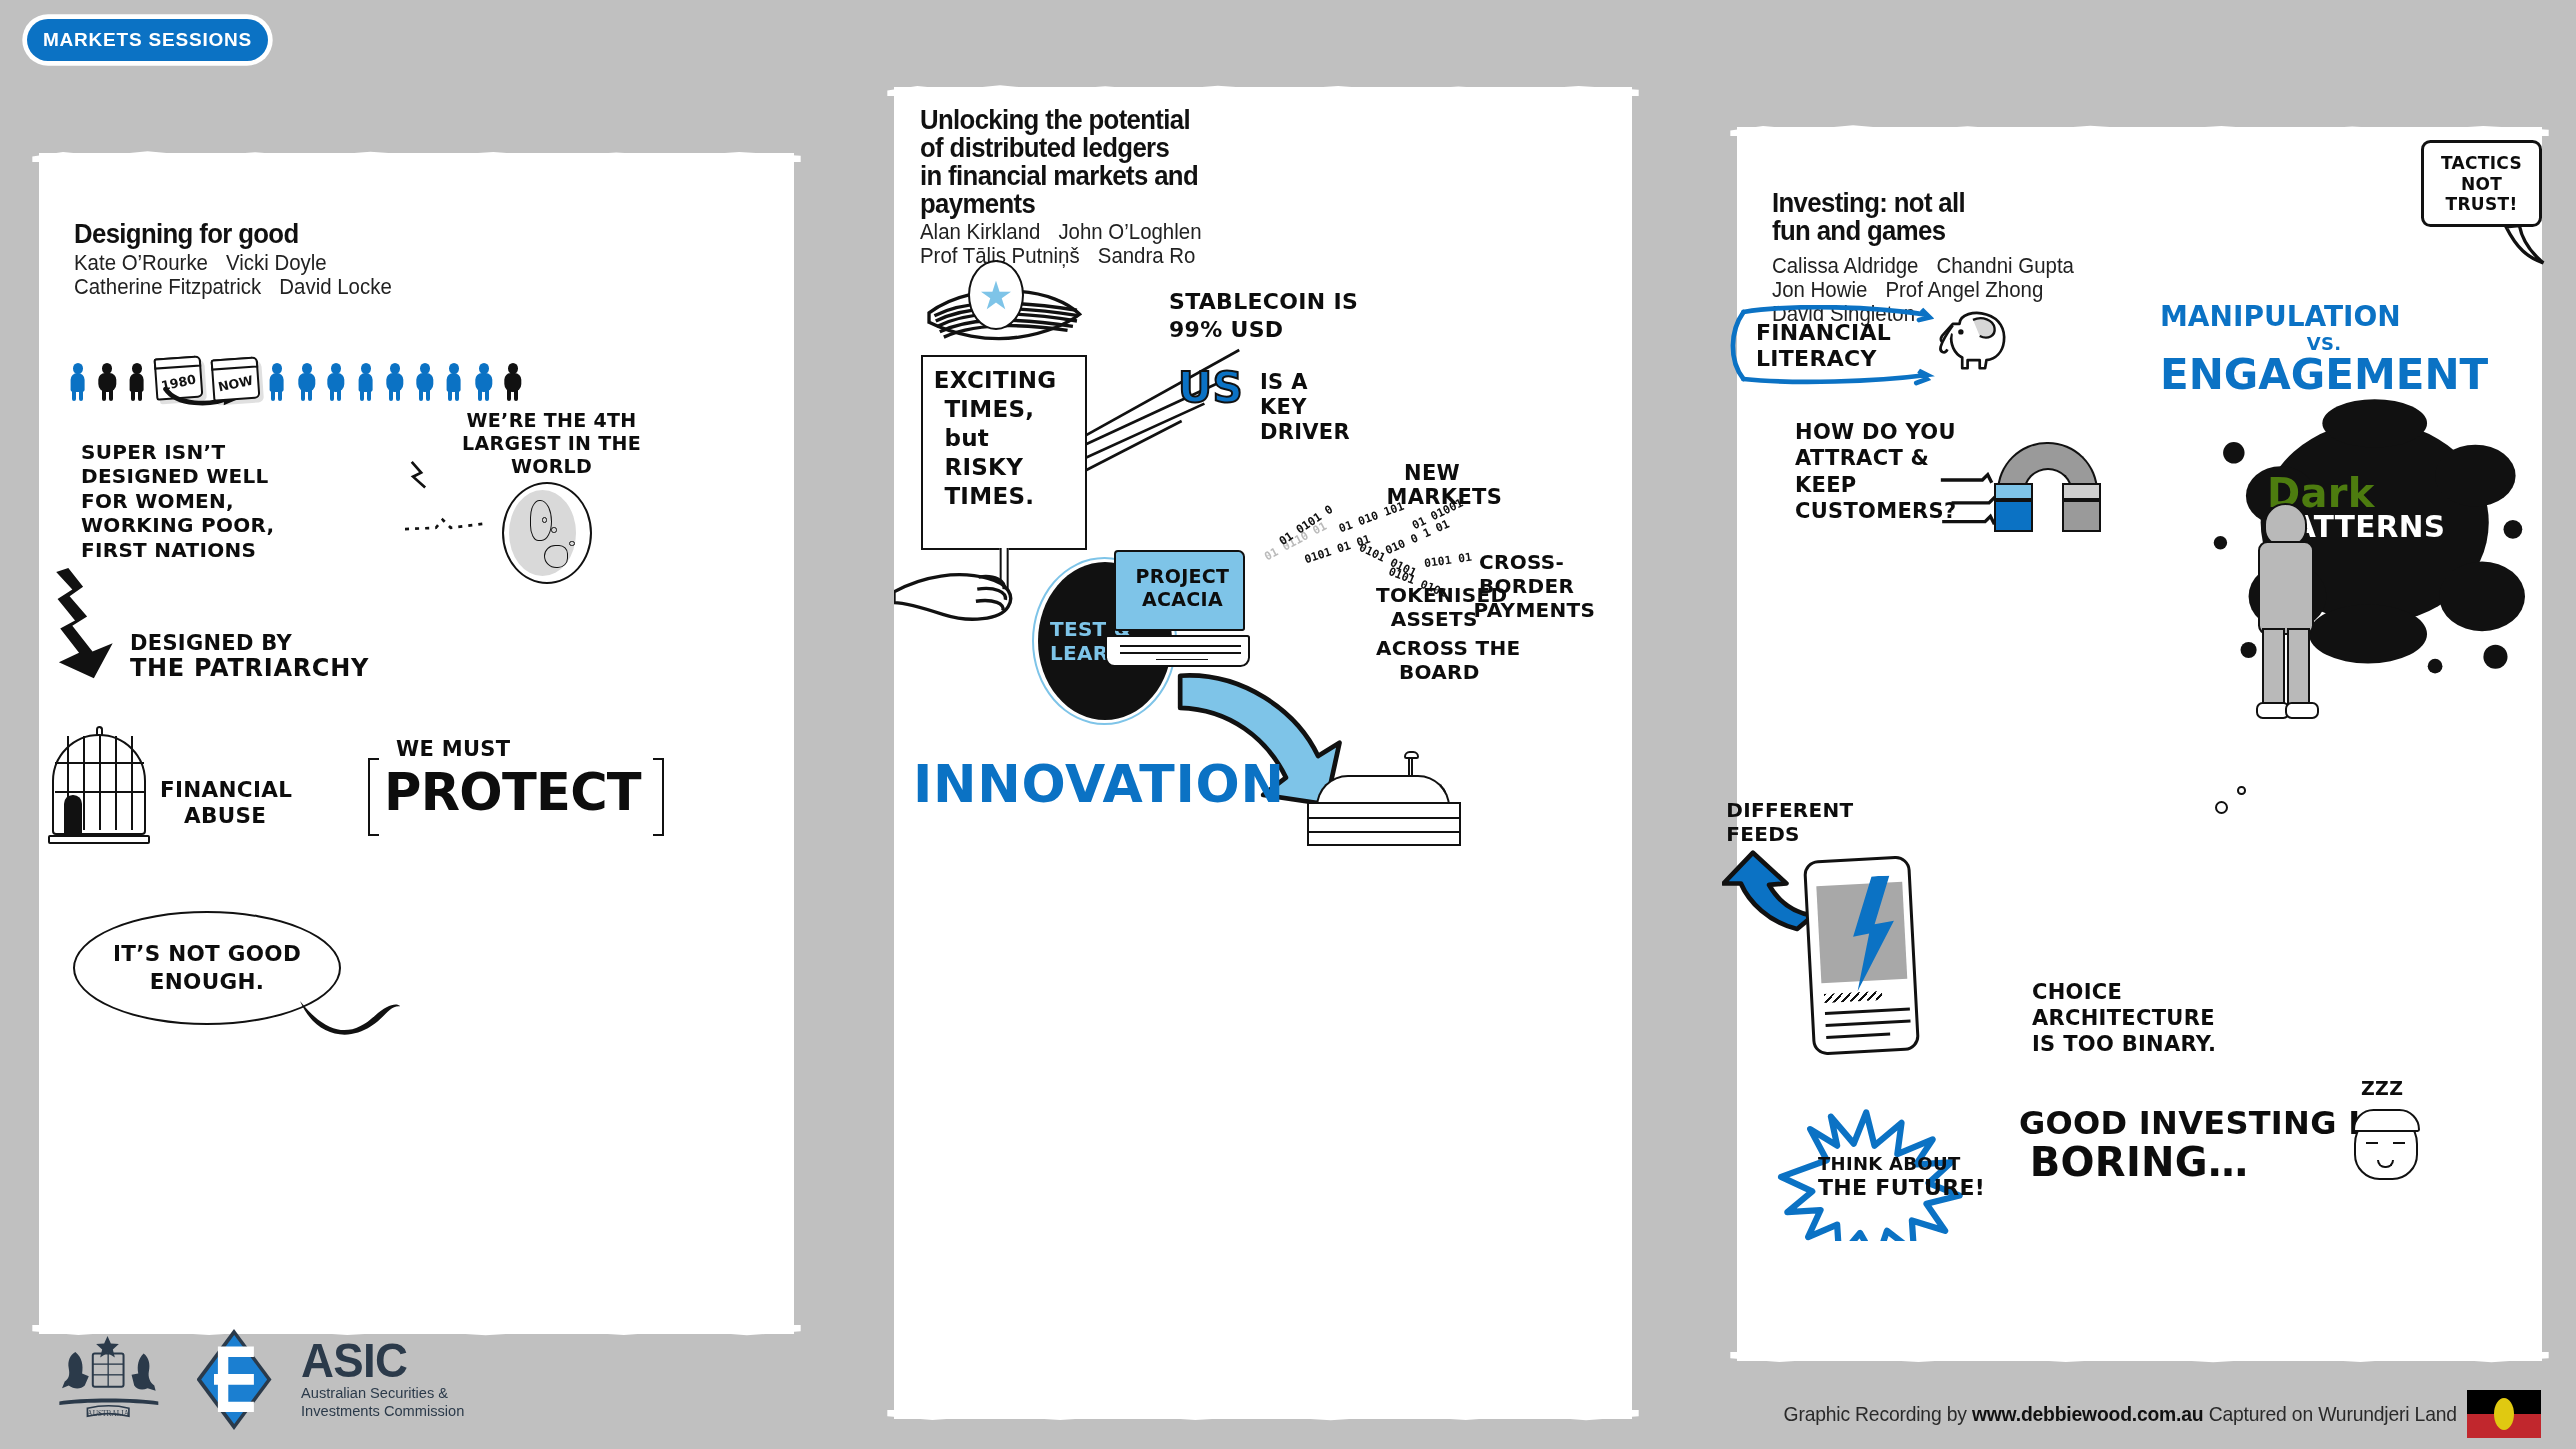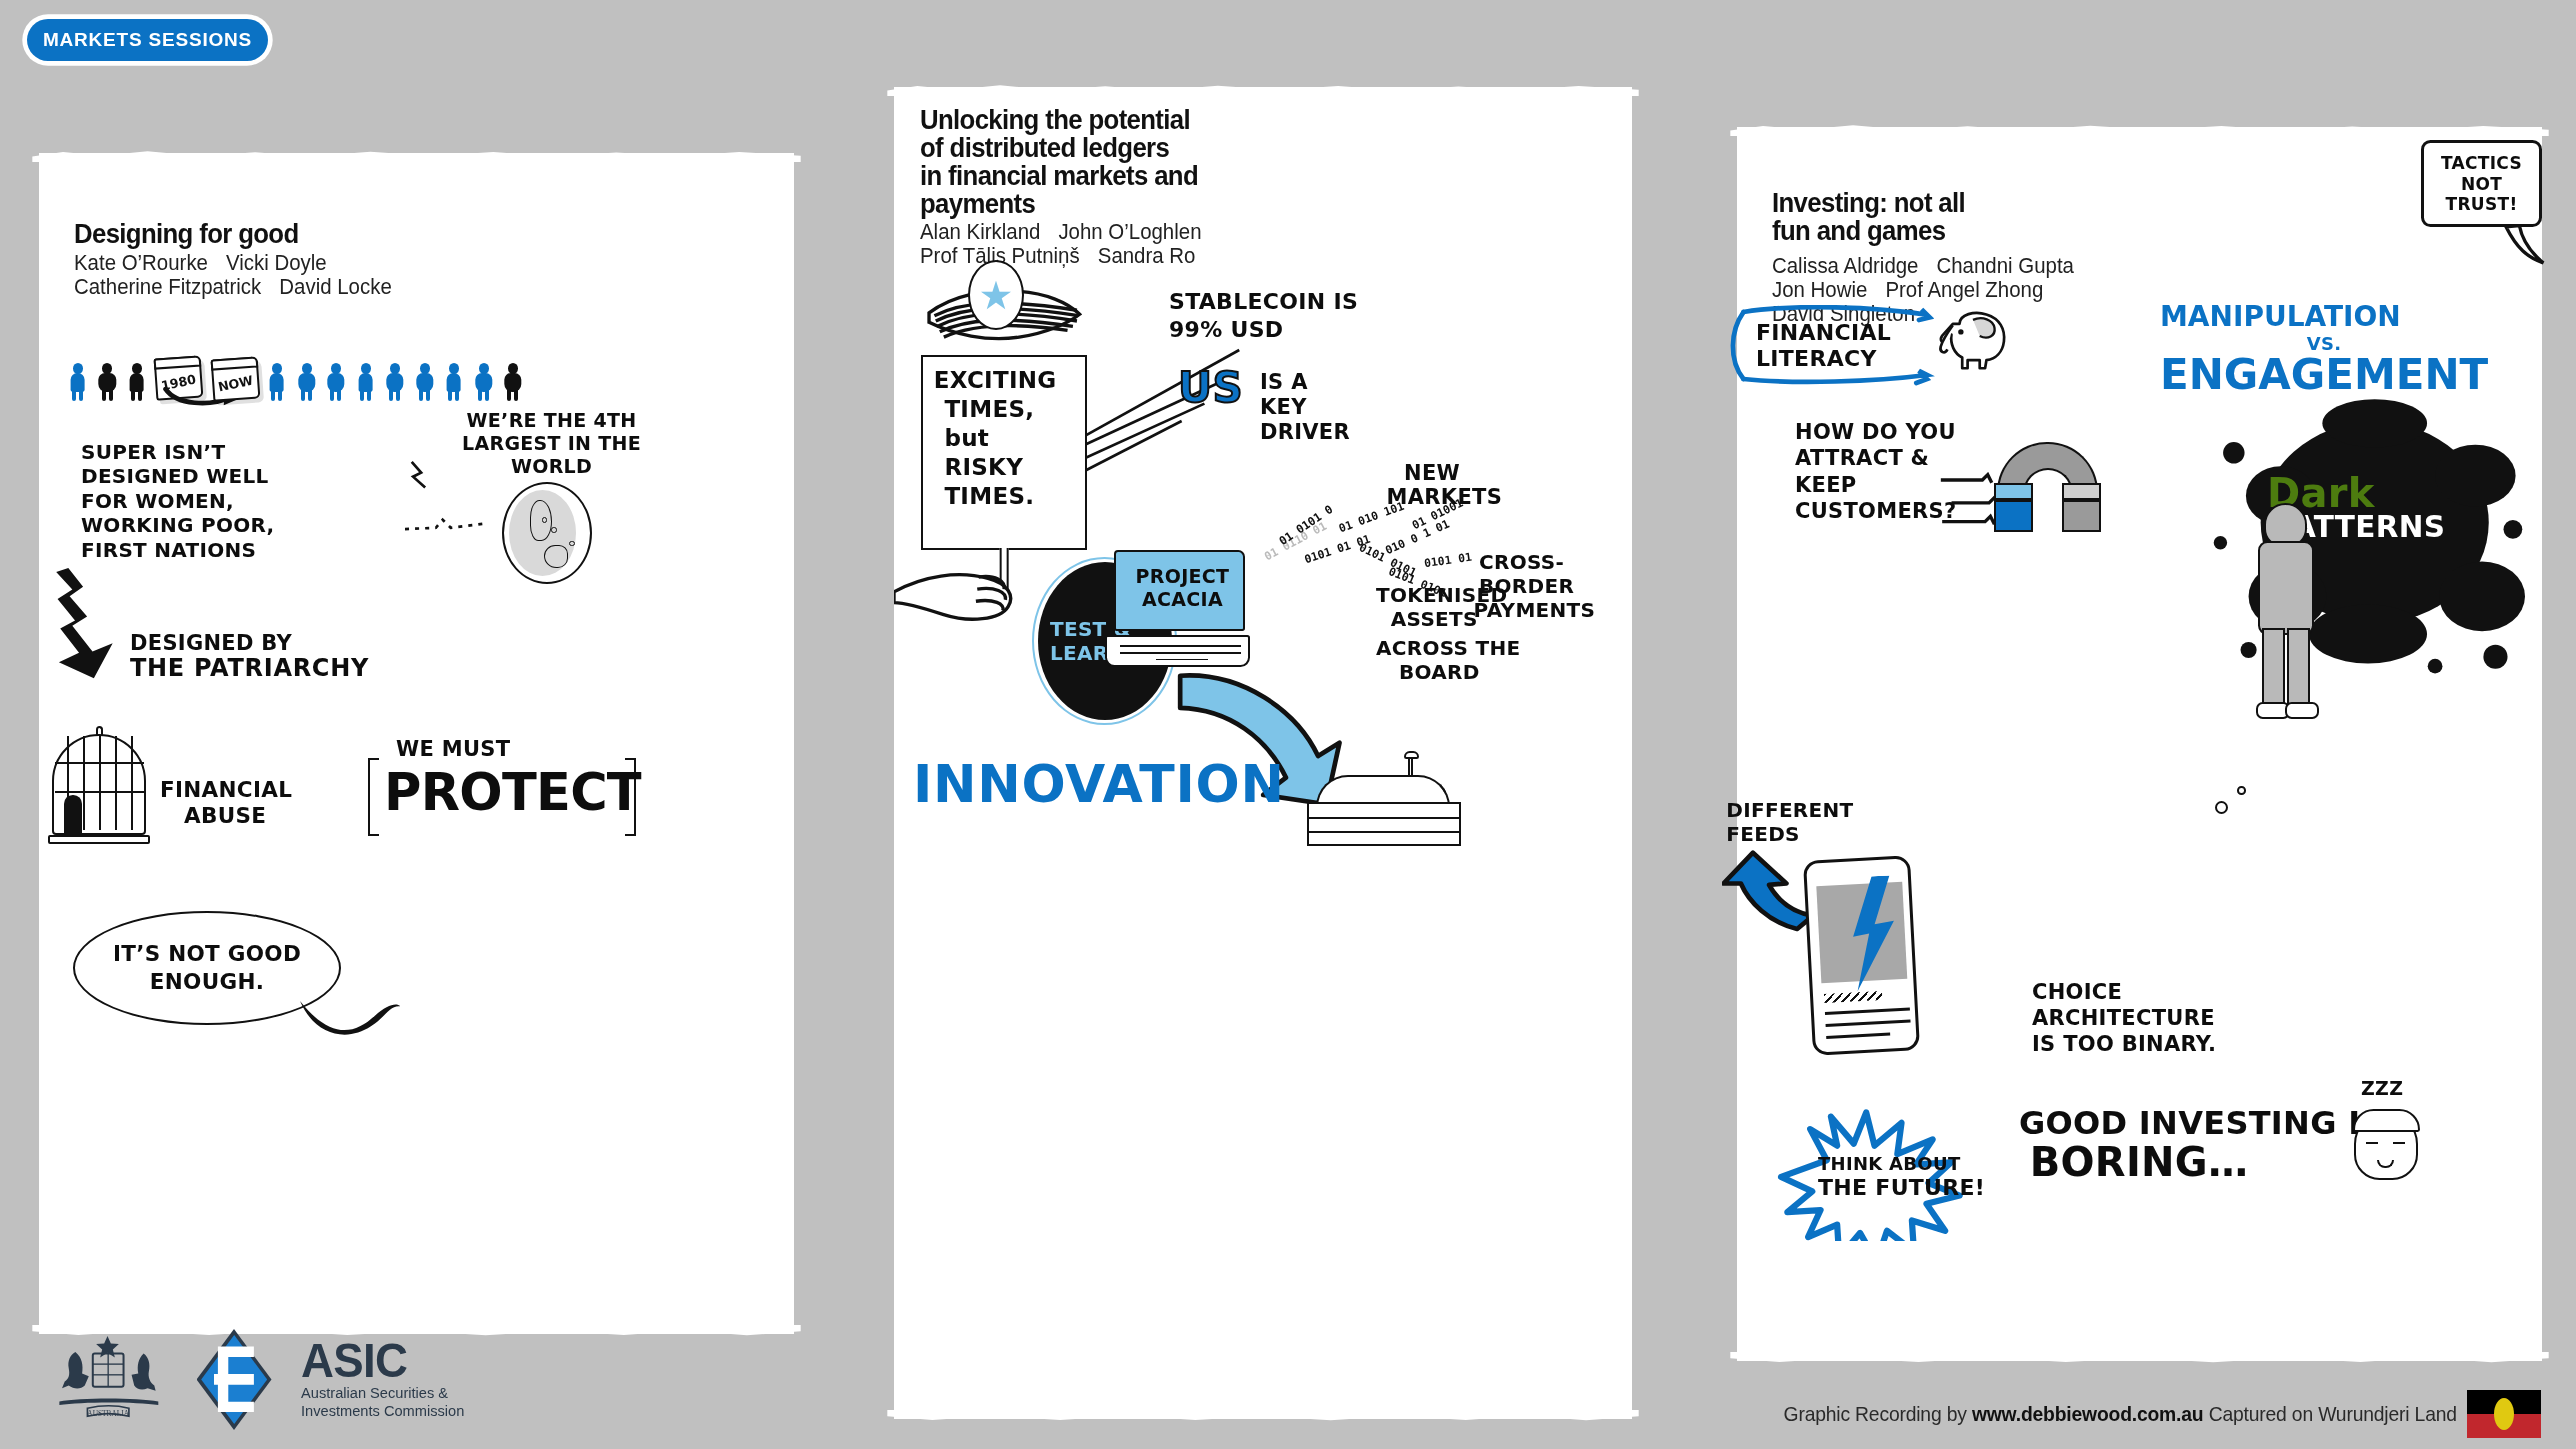--- a/index.html
+++ b/index.html
@@ -391,21 +391,21 @@
         <div class="ring" style="top:64px"></div>
       <div class="person"></div>
       <div class="base"></div>
     </div>
 
     <div class="hand" style="position:absolute;left:121px;top:624px;font-size:21.5px;line-height:1.2;">
       <div>FINANCIAL</div>
       <div style="padding-left:24px">ABUSE</div>
     </div>
 
-    <div class="protect-box" style="left:329px;top:590px;width:268px;height:107px;">
+    <div class="protect-box" style="left:329px;top:590px;width:296px;height:107px;">
       <div class="brk" style="left:0;top:14.8px;height:78px;border-right:none;"></div>
       <div class="brk" style="right:0;top:14.8px;height:78px;border-left:none;"></div>
       <div class="hand" style="position:absolute;left:28px;top:-5.4px;font-size:21px;">WE MUST</div>
       <div class="hand" style="position:absolute;left:16px;top:24px;font-size:51px;letter-spacing:-0.7px;line-height:1;">PROTECT</div>
     </div>
 
     <div class="speech" style="left:34px;top:758px;width:268px;height:114px;">
       <div class="hand" style="font-size:21.5px;line-height:1.3;">
         <div>IT’S NOT GOOD</div>
         <div>ENOUGH.</div>

